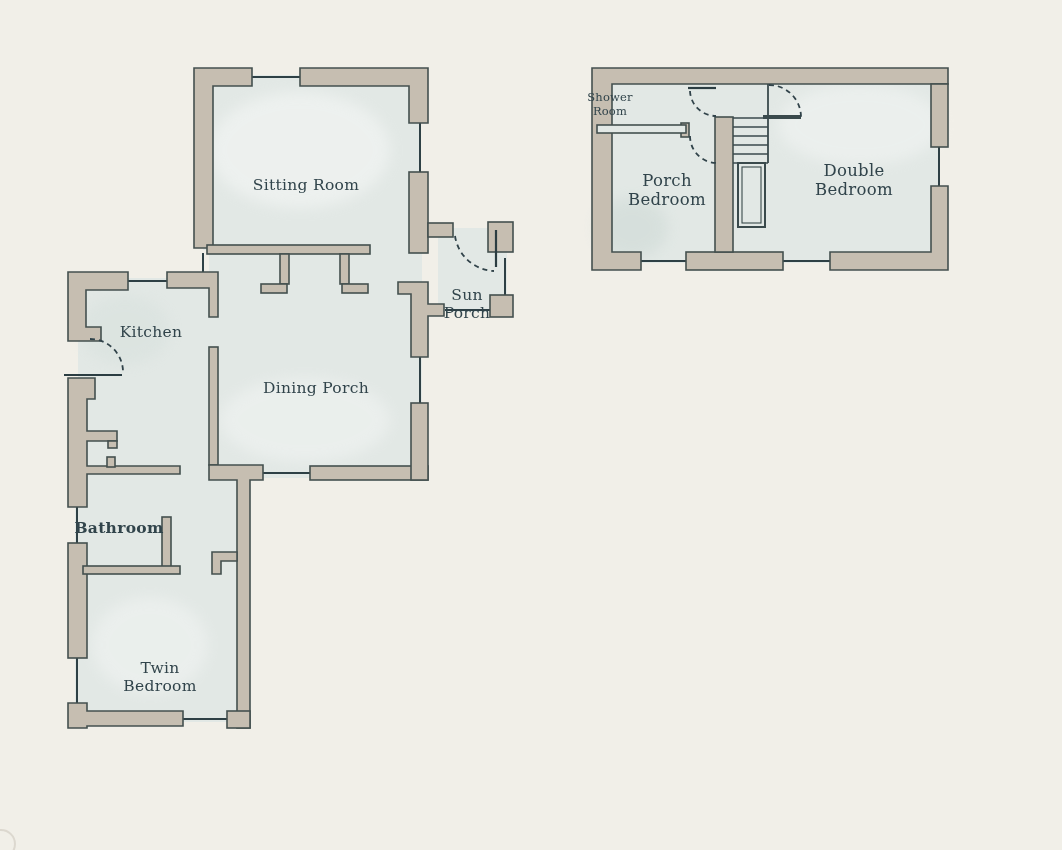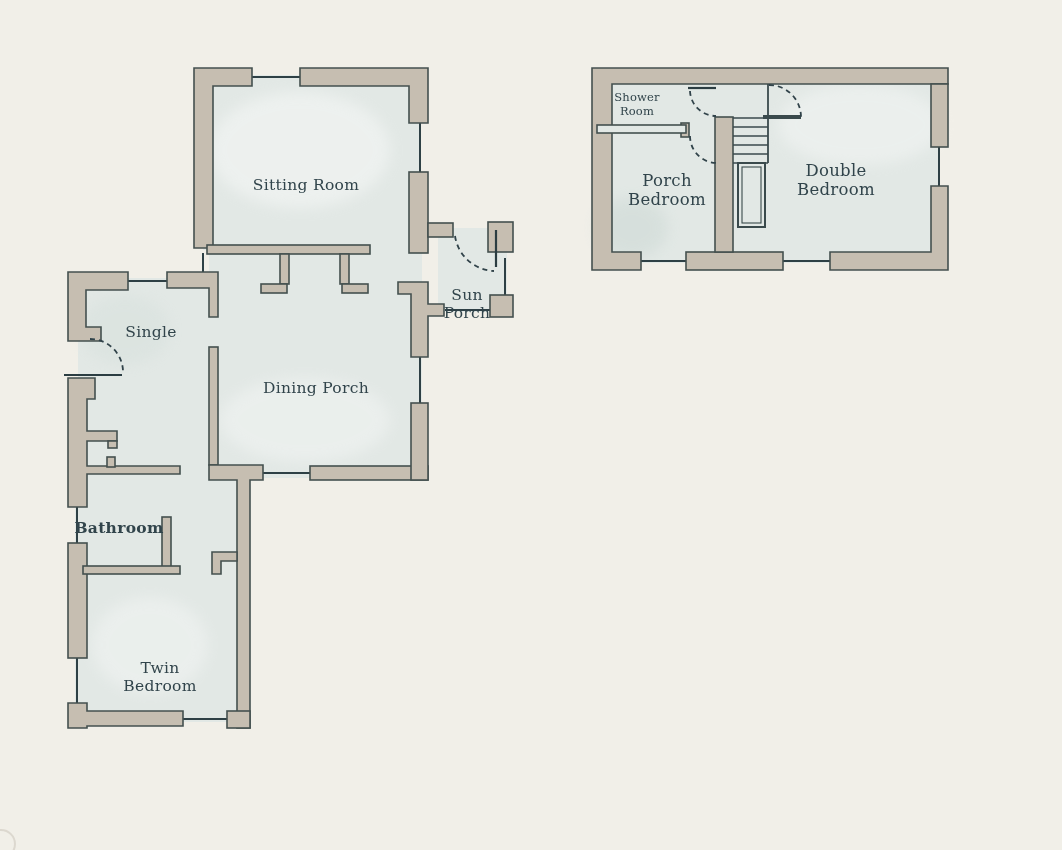--- a/index.html
+++ b/index.html
@@ -144,28 +144,28 @@
       <path d="M 690 91  A 26 26 0 0 0 716 116"></path>
       <path d="M 690 136 A 27 27 0 0 0 717 163"></path>
       <path d="M 769 85  A 32 32 0 0 1 801 117"></path>
     </g>
   </svg>
 
   <div class="room-label nowrap" style="left:306px;top:161px;margin-top:24px;">Sitting Room</div>
 
   <div class="room-label" style="left:467px;top:287px;width:60px;margin-top:17px;">Sun Porch</div>
 
-  <div class="room-label nowrap" style="left:151px;top:332px;">Single</div>
+  <div class="room-label nowrap" style="left:151px;top:332px;">Kitchen</div>
 
   <div class="room-label nowrap" style="left:316px;top:388px;">Dining Porch</div>
 
   <div class="room-label nowrap" style="left:119px;top:528px;font-weight:bold;">Bathroom</div>
 
   <div class="room-label" style="left:160px;top:645px;width:84px;margin-top:32px;">Twin Bedroom</div>
 
-  <div class="room-label small" style="left:637px;top:105px;width:58px;">Shower Room</div>
+  <div class="room-label small" style="left:610px;top:105px;width:58px;">Shower Room</div>
 
   <div class="room-label ff" style="left:667px;top:190px;width:100px;">Porch Bedroom</div>
 
-  <div class="room-label ff" style="left:836px;top:180px;width:95px;">Double Bedroom</div>
+  <div class="room-label ff" style="left:854px;top:180px;width:95px;">Double Bedroom</div>
 
   <div class="watermark"></div>
 </div>
 
 </body></html>

